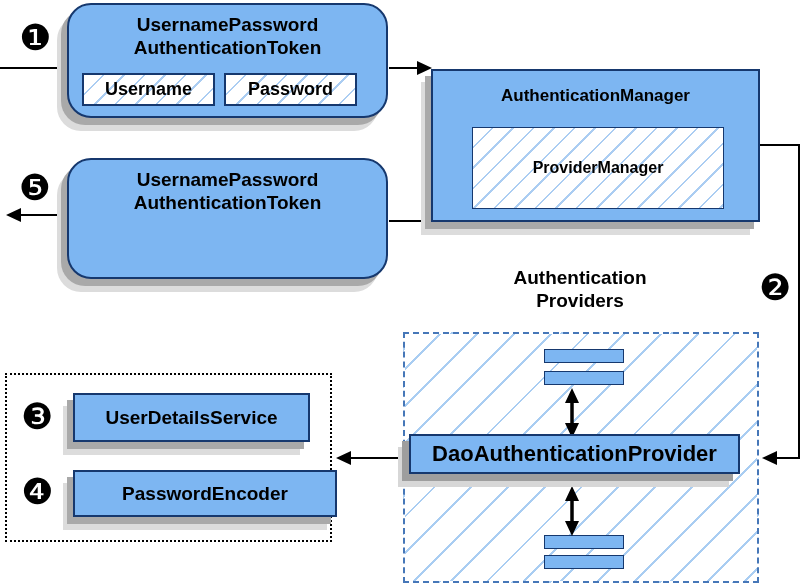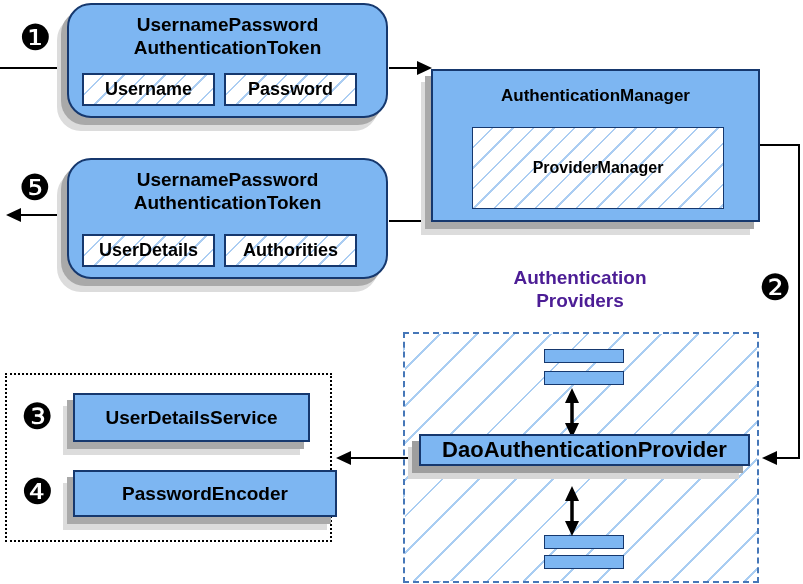--- a/index.html
+++ b/index.html
@@ -69,40 +69,40 @@
   #auth-manager .title{font-weight:bold;font-size:17px;text-align:center;margin-top:15px;color:#000;}
   #provider-manager{
     position:absolute;left:39px;top:56px;width:252px;height:82px;
     border:1.5px solid #16386e;box-sizing:border-box;
     display:flex;align-items:center;justify-content:center;
     font-weight:bold;font-size:16px;color:#000;
   }
 
   #providers-heading{
     position:absolute;left:440px;top:266px;width:280px;
-    text-align:center;font-weight:bold;font-size:19px;line-height:23px;color:#4c1d95;
+    text-align:center;font-weight:bold;font-size:19px;line-height:23px;color:#000000;
     z-index:2;
   }
   #providers-box{
     position:absolute;left:403px;top:332px;width:356px;height:251px;
     border:2px dashed #4677b8;box-sizing:border-box;
     z-index:1;
   }
   .bar{
     position:absolute;
     width:80px;height:14px;
     background:#7db6f2;border:1.5px solid #16386e;box-sizing:border-box;
     left:139px;
   }
   #bar-top-1{top:15px;}
   #bar-top-2{top:37px;}
   #bar-bottom-1{top:201px;}
   #bar-bottom-2{top:221px;}
   #dao-provider{
-    left:419px;top:434px;width:331px;height:32px;
+    left:409px;top:434px;width:331px;height:40px;
     display:flex;align-items:center;justify-content:center;
     font-weight:bold;font-size:22px;color:#000;
     box-shadow:-7px 7px 0 #9e9e9e, -11px 13px 0 #d7d7d7;
   }
 
   #services-box{
     position:absolute;left:5px;top:373px;width:327px;height:169px;
     border:2px dotted #000000;box-sizing:border-box;
     z-index:1;
   }
@@ -162,24 +162,20 @@
   <div class="blue-box node" id="auth-manager">
     <div class="title">AuthenticationManager</div>
     <div class="hatch-sm" id="provider-manager">ProviderManager</div>
   </div>
 
   <div class="blue-box rounded node" id="response-token">
     <div class="token-title">
       <div>UsernamePassword</div>
       <div>AuthenticationToken</div>
     </div>
-    <div class="field-row">
-      <div class="field hatch-sm">UserDetails</div>
-      <div class="field hatch-sm">Authorities</div>
-    </div>
   </div>
 
   <div id="providers-heading">
     <div>Authentication</div>
     <div>Providers</div>
   </div>
 
   <div id="providers-box" class="hatch-lg">
     <div class="bar" id="bar-top-1"></div>
     <div class="bar" id="bar-top-2"></div>

